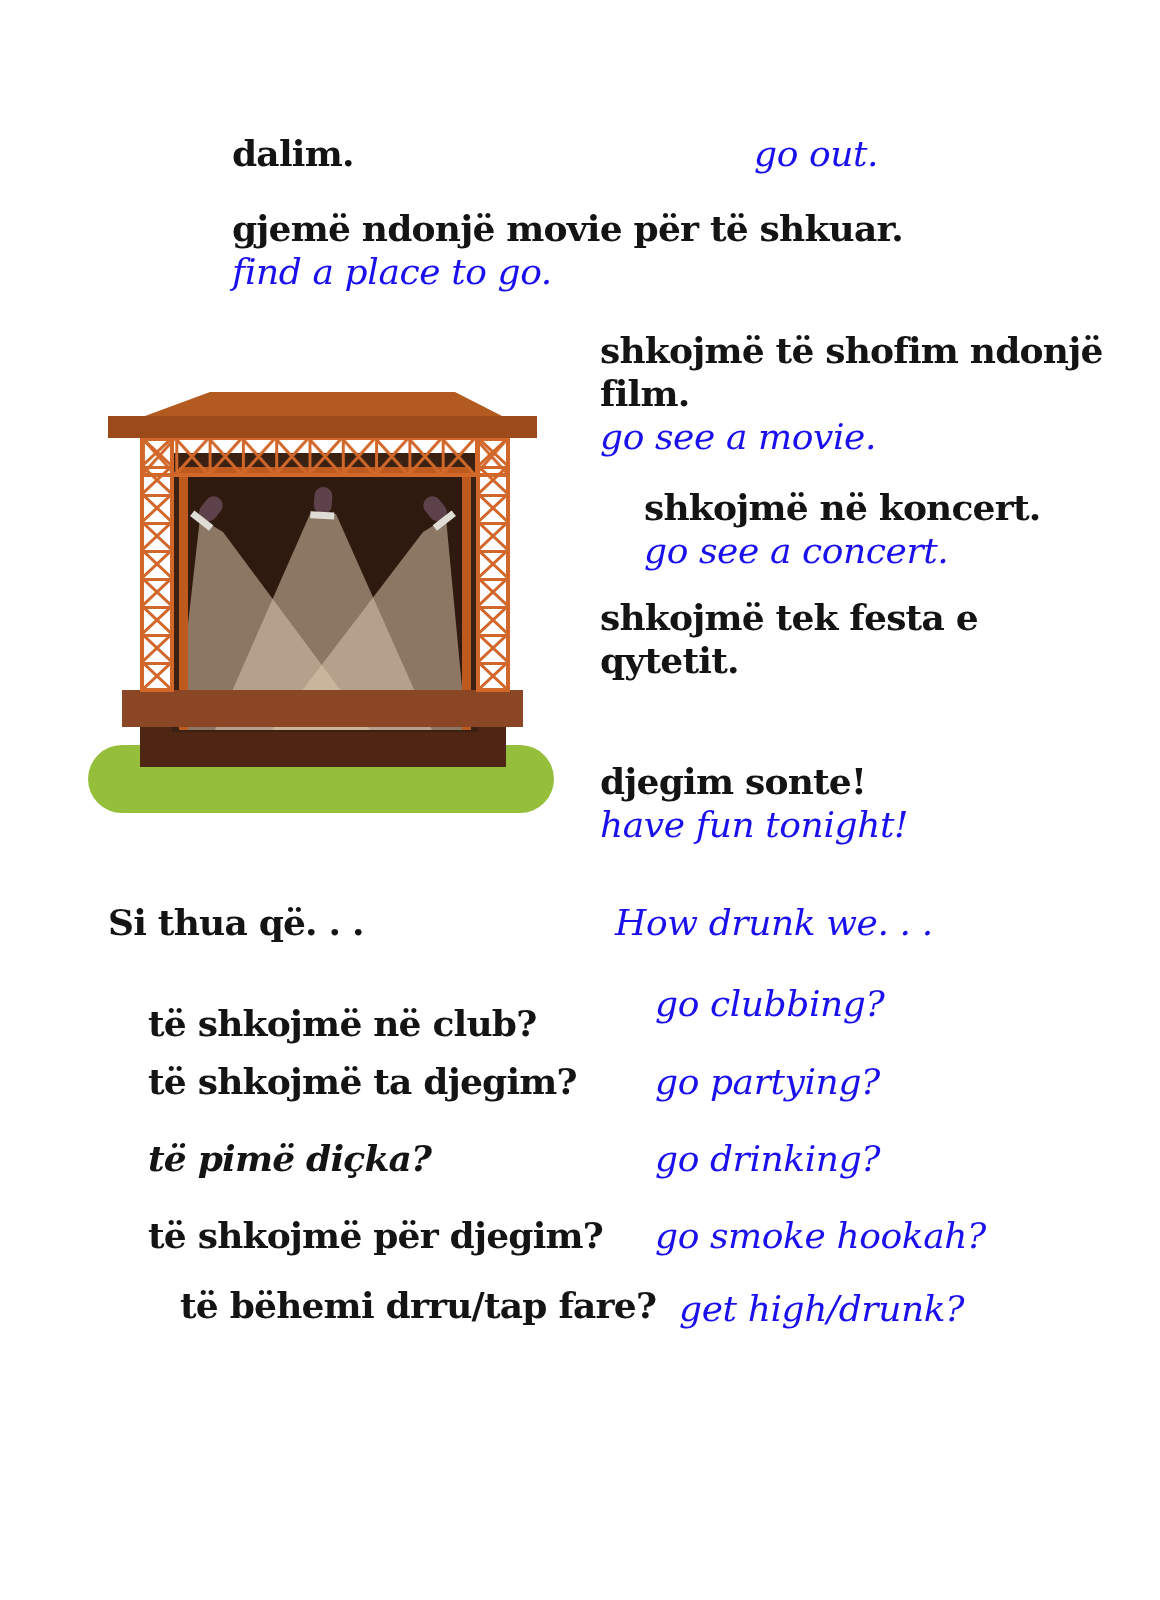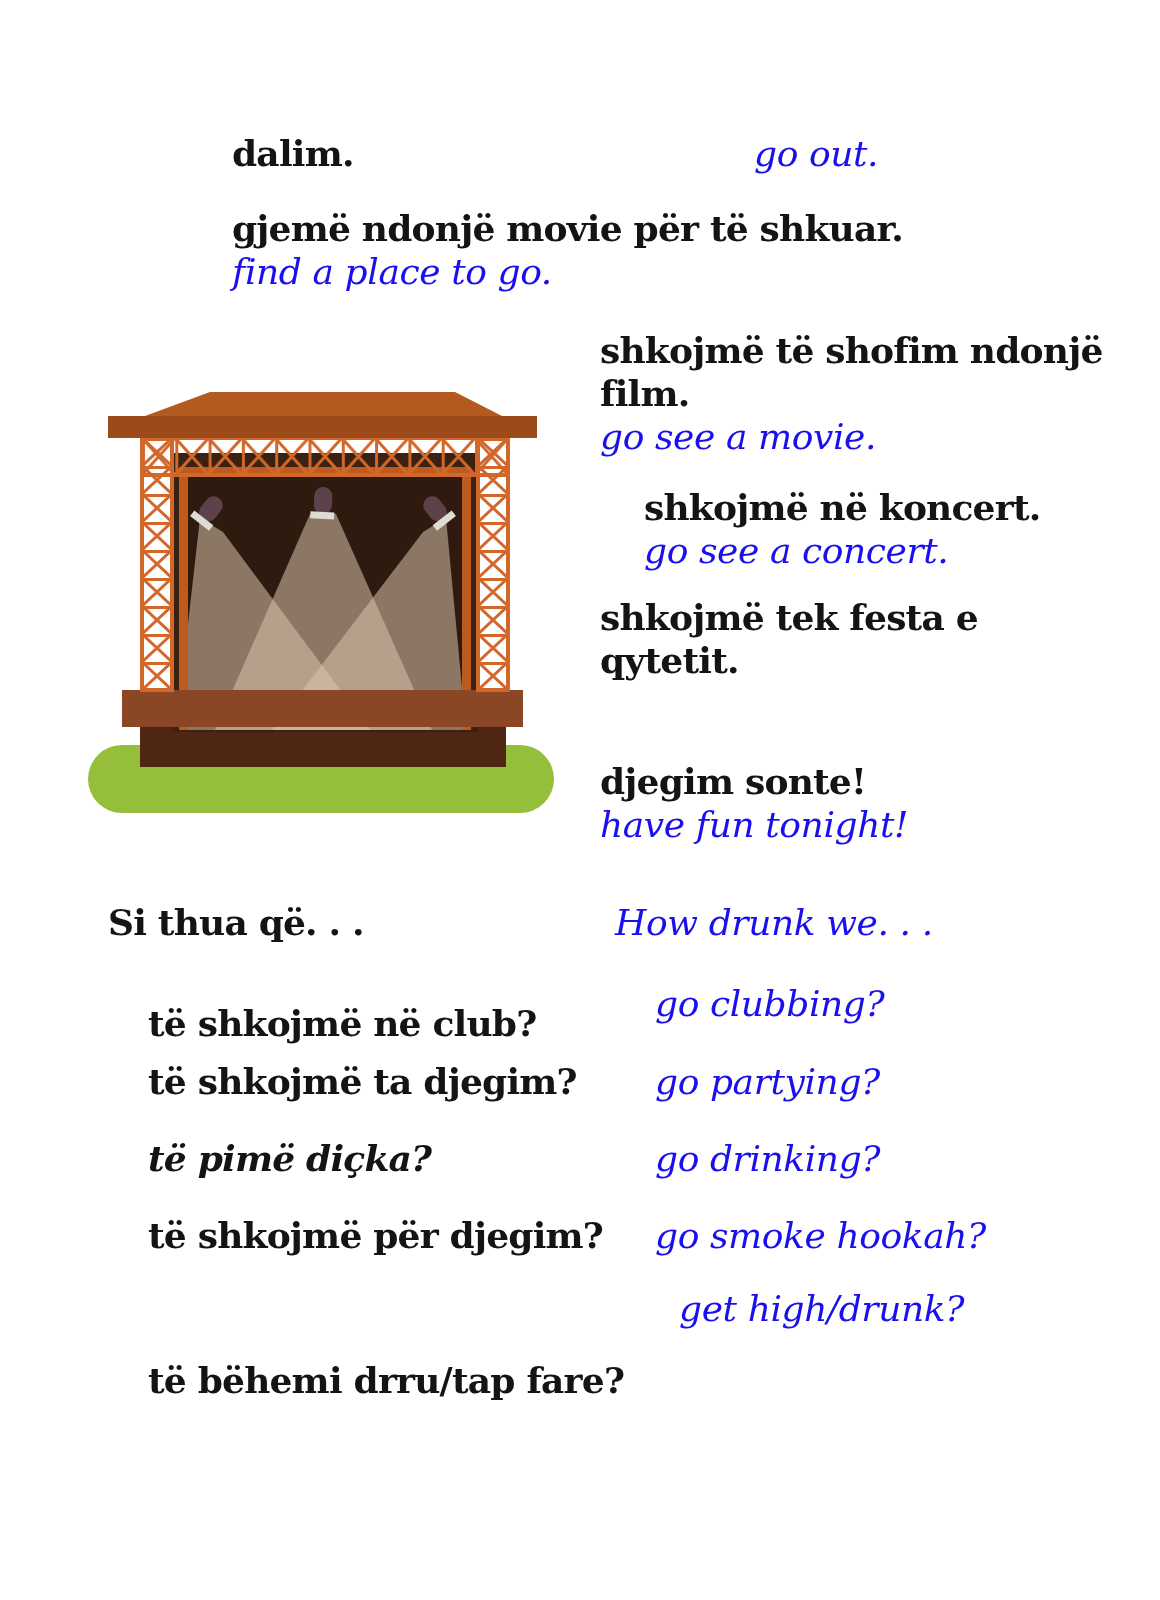--- a/index.html
+++ b/index.html
@@ -134,15 +134,15 @@
 </div>
 <div>
   <div class="row-sq sq" style="top:1137px;font-style:italic;">të pimë diçka?</div>
   <div class="row-en en" style="top:1137px;">go drinking?</div>
 </div>
 <div>
   <div class="row-sq sq" style="top:1214px;">të shkojmë për djegim?</div>
   <div class="row-en en" style="top:1214px;">go smoke hookah?</div>
 </div>
 <div>
-  <div class="row-sq sq" style="top:1359px;">të bëhemi drru/tap fare?</div>
+  <div class="row-sq sq" style="top:1284px;margin-left:32px;">të bëhemi drru/tap fare?</div>
   <div class="row-en en" style="top:1287px;margin-left:24px;">get high/drunk?</div>
 </div>
 
 </body></html>

